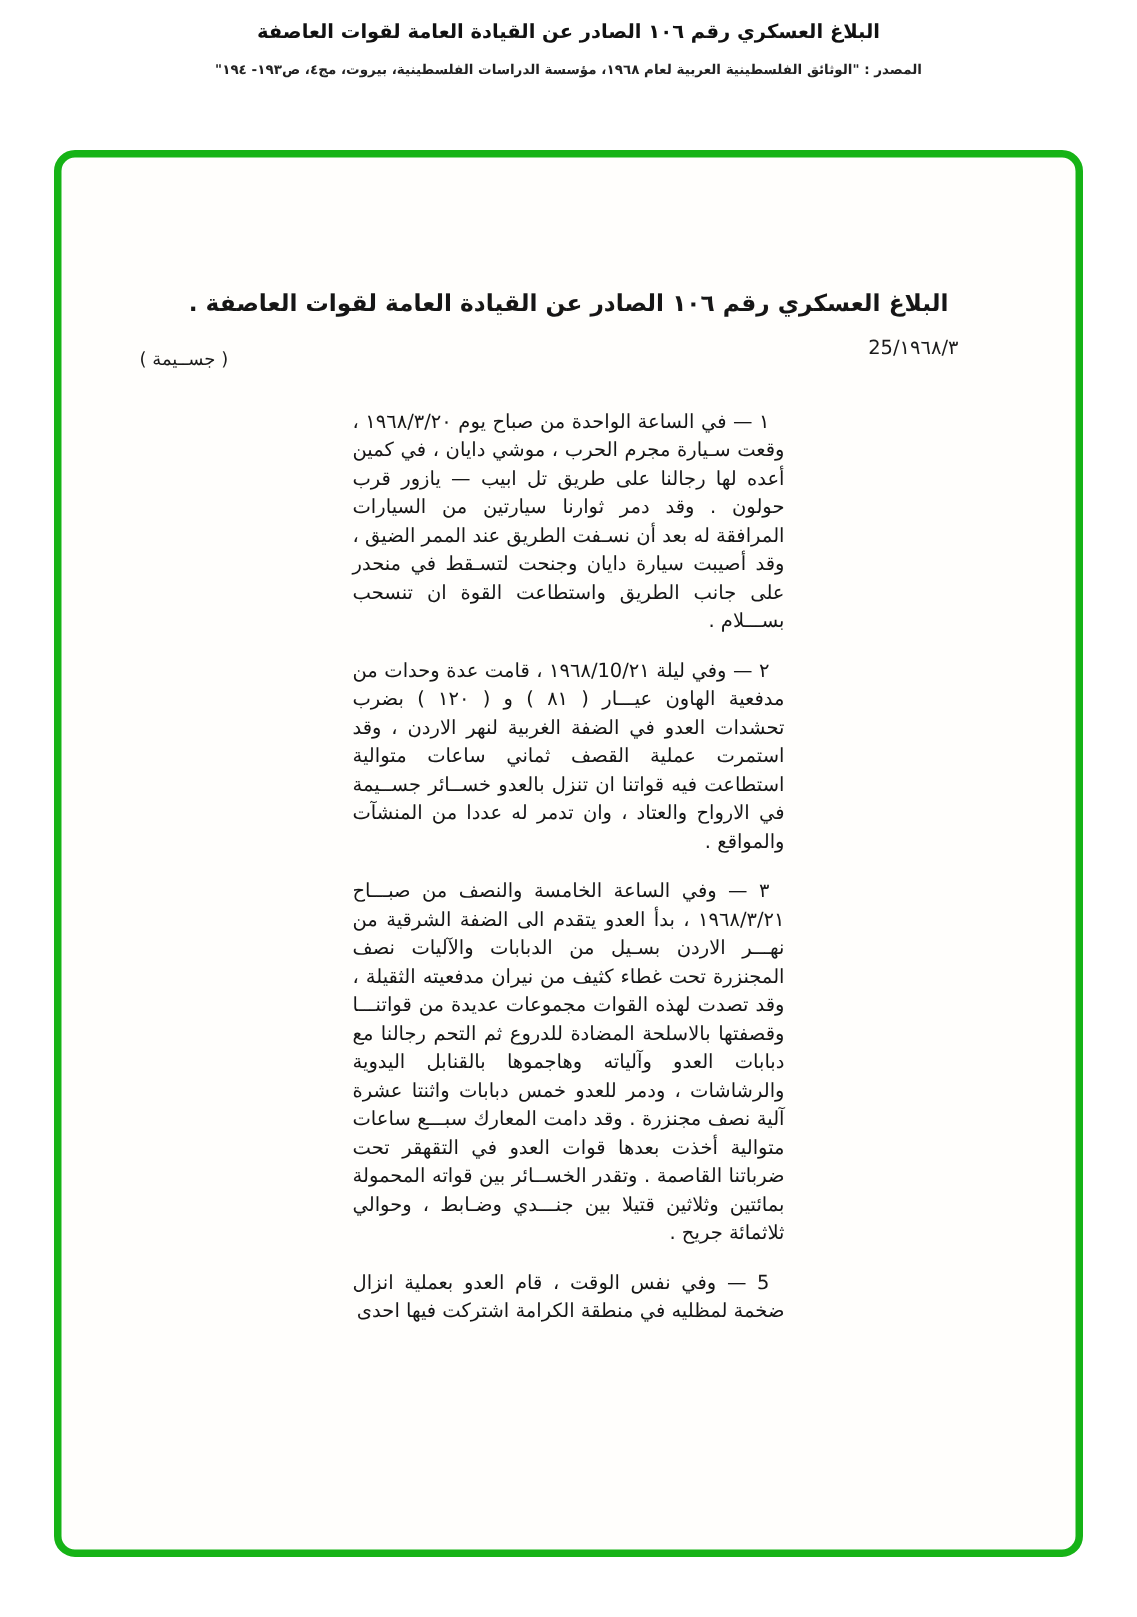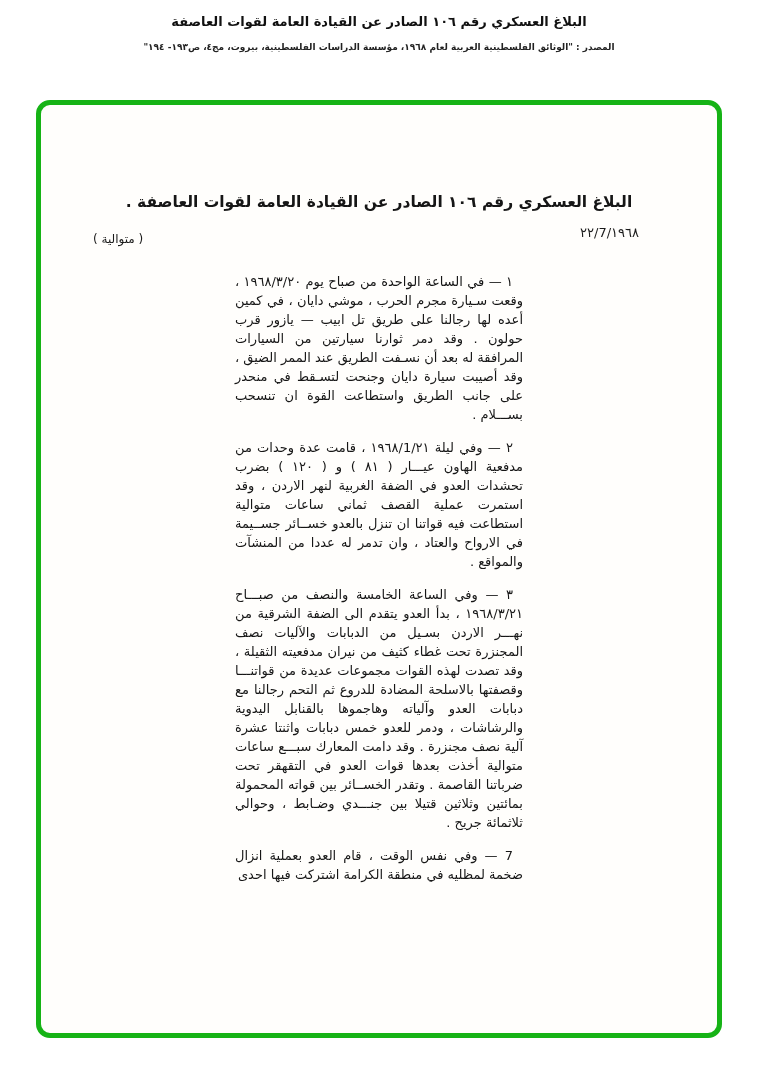--- a/index.html
+++ b/index.html
@@ -91,23 +91,23 @@
 
 <header class="top-header">
   <div class="top-title">البلاغ العسكري رقم ١٠٦ الصادر عن القيادة العامة لقوات العاصفة</div>
   <div class="top-source">المصدر : "الوثائق الفلسطينية العربية لعام ١٩٦٨، مؤسسة الدراسات الفلسطينية، بيروت، مج٤، ص١٩٣- ١٩٤"</div>
 </header>
 
 <section class="doc-frame">
   <h1 class="doc-title">البلاغ العسكري رقم ١٠٦ الصادر عن القيادة العامة لقوات العاصفة .</h1>
 
   <div class="doc-meta">
-    <span class="doc-date">١٩٦٨/7/٢٢</span>
-    <span class="doc-status">( متوالية )</span>
+    <span class="doc-date">١٩٦٨/٣/25</span>
+    <span class="doc-status">( جســيمة )</span>
   </div>
 
   <div class="doc-body">
     <p>١ — في الساعة الواحدة من صباح يوم ١٩٦٨/٣/٢٠ ، وقعت سـيارة مجرم الحرب ، موشي دايان ، في كمين أعده لها رجالنا على طريق تل ابيب — يازور قرب حولون . وقد دمر ثوارنا سيارتين من السيارات المرافقة له بعد أن نسـفت الطريق عند الممر الضيق ، وقد أصيبت سيارة دايان وجنحت لتسـقط في منحدر على جانب الطريق واستطاعت القوة ان تنسحب بســـلام .</p>
-    <p>٢ — وفي ليلة ١٩٦٨/1/٢١ ، قامت عدة وحدات من مدفعية الهاون عيـــار ( ٨١ ) و ( ١٢٠ ) بضرب تحشدات العدو في الضفة الغربية لنهر الاردن ، وقد استمرت عملية القصف ثماني ساعات متوالية استطاعت فيه قواتنا ان تنزل بالعدو خســائر جســيمة في الارواح والعتاد ، وان تدمر له عددا من المنشآت والمواقع .</p>
+    <p>٢ — وفي ليلة ١٩٦٨/10/٢١ ، قامت عدة وحدات من مدفعية الهاون عيـــار ( ٨١ ) و ( ١٢٠ ) بضرب تحشدات العدو في الضفة الغربية لنهر الاردن ، وقد استمرت عملية القصف ثماني ساعات متوالية استطاعت فيه قواتنا ان تنزل بالعدو خســائر جســيمة في الارواح والعتاد ، وان تدمر له عددا من المنشآت والمواقع .</p>
     <p>٣ — وفي الساعة الخامسة والنصف من صبـــاح ١٩٦٨/٣/٢١ ، بدأ العدو يتقدم الى الضفة الشرقية من نهـــر الاردن بسـيل من الدبابات والآليات نصف المجنزرة تحت غطاء كثيف من نيران مدفعيته الثقيلة ، وقد تصدت لهذه القوات مجموعات عديدة من قواتنـــا وقصفتها بالاسلحة المضادة للدروع ثم التحم رجالنا مع دبابات العدو وآلياته وهاجموها بالقنابل اليدوية والرشاشات ، ودمر للعدو خمس دبابات واثنتا عشرة آلية نصف مجنزرة . وقد دامت المعارك سبـــع ساعات متوالية أخذت بعدها قوات العدو في التقهقر تحت ضرباتنا القاصمة . وتقدر الخســائر بين قواته المحمولة بمائتين وثلاثين قتيلا بين جنـــدي وضـابط ، وحوالي ثلاثمائة جريح .</p>
-    <p>7 — وفي نفس الوقت ، قام العدو بعملية انزال ضخمة لمظليه في منطقة الكرامة اشتركت فيها احدى</p>
+    <p>5 — وفي نفس الوقت ، قام العدو بعملية انزال ضخمة لمظليه في منطقة الكرامة اشتركت فيها احدى</p>
   </div>
 </section>
 
 </body></html>

